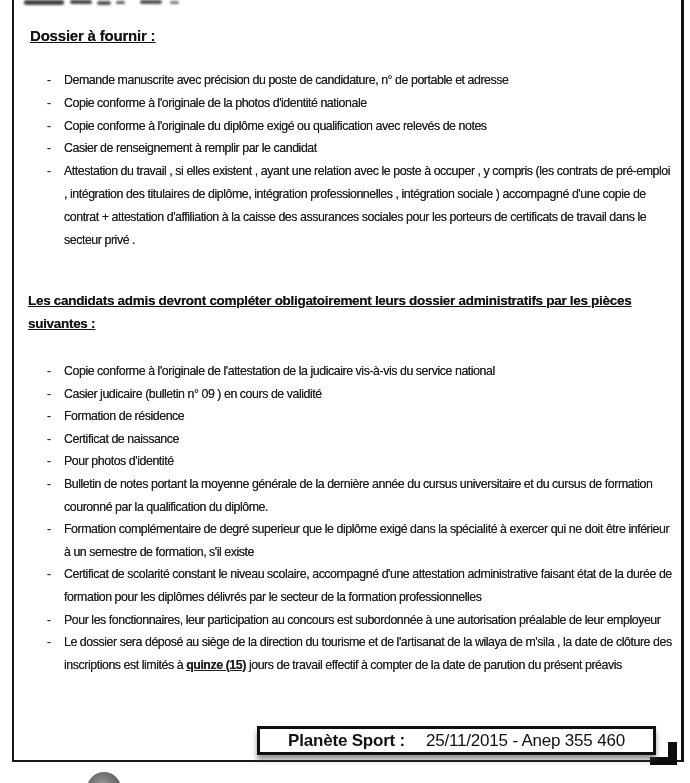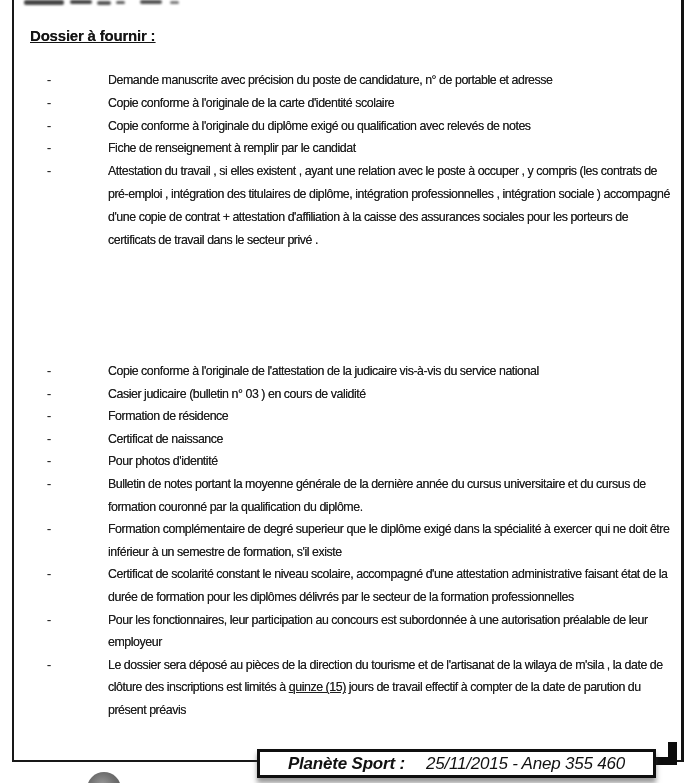--- a/index.html
+++ b/index.html
@@ -48,36 +48,36 @@
   .list {
     position: absolute; left: 46px;
     margin: 0; padding: 0; list-style: none;
     width: 630px;
     font-size: 12.4px; letter-spacing: -0.45px;
   }
   .list1 { top: 69px;  line-height: 22.8px; }
   .list2 { top: 360px; line-height: 22.6px; }
   .list li { display: flex; }
   .dash { flex: 0 0 18px; padding-left: 1px; color: #2a2a2a; }
-  .txt  { flex: 1; margin-left: 44px; }
-  .emph { font-weight: normal; text-decoration: underline; }
+  .txt  { flex: 1; }
+  .emph { font-weight: bold; text-decoration: underline; }
 
   
   .corner-v { position: absolute; left: 668px; top: 742px; width: 9px;  height: 23px; background: #0d0d0d; }
   .corner-h { position: absolute; left: 650px; top: 757px; width: 27px; height: 8px;  background: #0d0d0d; }
 
   
   .footer-box {
-    position: absolute; left: 257px; top: 749px;
+    position: absolute; left: 257px; top: 726px;
     width: 399px; height: 29px;
     background: #ffffff;
     border: 3px solid #0f0f0f;
     box-shadow: 0 5px 5px rgba(70,70,70,0.55);
     display: flex; align-items: center; justify-content: center;
-    font-style: italic; font-size: 17px; white-space: nowrap;
+    font-size: 17px; white-space: nowrap;
     color: #111;
   }
   .footer-box .pub { font-weight: bold; letter-spacing: -0.2px; }
   .footer-box .det { margin-left: 21px; letter-spacing: -0.2px; }
 
   
   .stamp {
     position: absolute; left: 87px; top: 772px;
     width: 34px; height: 34px; border-radius: 50%;
     background: radial-gradient(circle at 45% 40%, #9c9c9c 0%, #707070 45%, #4d4d4d 100%);
@@ -101,45 +101,46 @@
 
     <h2 class="heading h1">Dossier à fournir :</h2>
 
     <ul class="list list1">
       <li>
         <span class="dash">-</span>
         <span class="txt">Demande manuscrite avec précision du poste de candidature, n° de portable et adresse</span>
       </li>
       <li>
         <span class="dash">-</span>
-        <span class="txt">Copie conforme à l'originale de la carte d'identité scolaire</span>
+        <span class="txt">Copie conforme à l'originale de la photos d'identité nationale</span>
       </li>
       <li>
         <span class="dash">-</span>
         <span class="txt">Copie conforme à l'originale du diplôme exigé ou qualification avec relevés de notes</span>
       </li>
       <li>
         <span class="dash">-</span>
-        <span class="txt">Fiche de renseignement à remplir par le candidat</span>
+        <span class="txt">Casier de renseignement à remplir par le candidat</span>
       </li>
       <li>
         <span class="dash">-</span>
         <span class="txt">Attestation du travail , si elles existent , ayant une relation avec le poste à occuper , y compris (les contrats de pré-emploi , intégration des titulaires de diplôme, intégration professionnelles , intégration sociale ) accompagné d'une copie de contrat + attestation d'affiliation à la caisse des assurances sociales pour les porteurs de certificats de travail dans le secteur privé .</span>
       </li>
     </ul>
 
+    <h2 class="heading h2">Les candidats admis devront compléter obligatoirement leurs dossier administratifs par les pièces suivantes :</h2>
 
     <ul class="list list2">
       <li>
         <span class="dash">-</span>
         <span class="txt">Copie conforme à l'originale de l'attestation de la judicaire vis-à-vis du service national</span>
       </li>
       <li>
         <span class="dash">-</span>
-        <span class="txt">Casier judicaire (bulletin n° 03 ) en cours de validité</span>
+        <span class="txt">Casier judicaire (bulletin n° 09 ) en cours de validité</span>
       </li>
       <li>
         <span class="dash">-</span>
         <span class="txt">Formation de résidence</span>
       </li>
       <li>
         <span class="dash">-</span>
         <span class="txt">Certificat de naissance</span>
       </li>
       <li>
@@ -157,21 +158,21 @@
       <li>
         <span class="dash">-</span>
         <span class="txt">Certificat de scolarité constant le niveau scolaire, accompagné d'une attestation administrative faisant état de la durée de formation pour les diplômes délivrés par le secteur de la formation professionnelles</span>
       </li>
       <li>
         <span class="dash">-</span>
         <span class="txt">Pour les fonctionnaires, leur participation au concours est subordonnée à une autorisation préalable de leur employeur</span>
       </li>
       <li>
         <span class="dash">-</span>
-        <span class="txt"><span>Le dossier sera déposé au pièces de la direction du tourisme et de l'artisanat de la wilaya de m'sila , la date de clôture des inscriptions est limités à </span><span class="emph">quinze (15)</span><span> jours de travail effectif à compter de la date de parution du présent préavis</span></span>
+        <span class="txt"><span>Le dossier sera déposé au siège de la direction du tourisme et de l'artisanat de la wilaya de m'sila , la date de clôture des inscriptions est limités à </span><span class="emph">quinze (15)</span><span> jours de travail effectif à compter de la date de parution du présent préavis</span></span>
       </li>
     </ul>
 
   </div>
 
   <div class="corner-h"></div>
   <div class="corner-v"></div>
 
   <div class="footer-box">
     <span class="pub">Planète Sport :</span>

